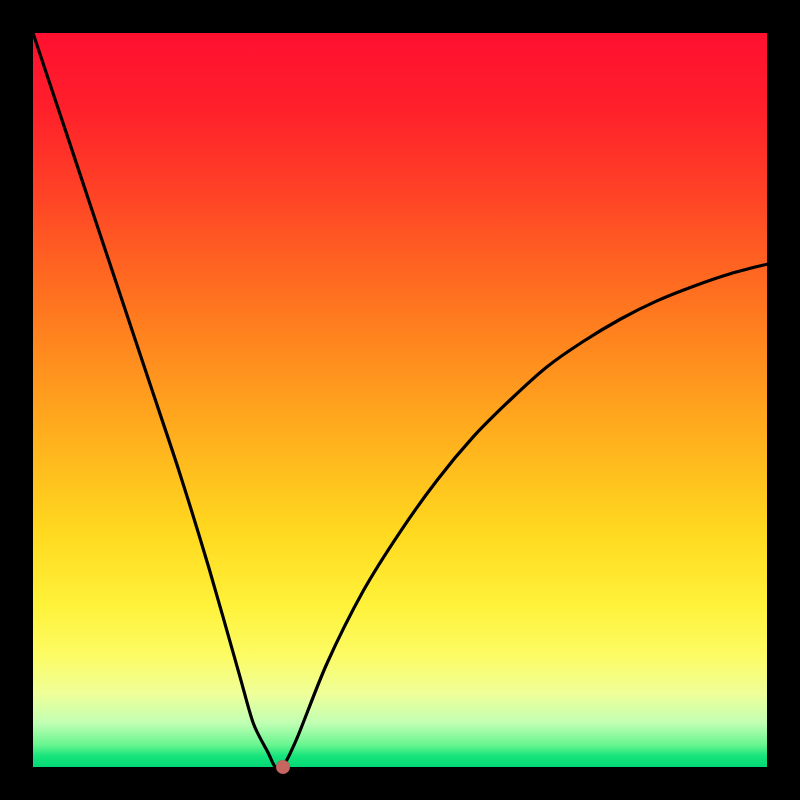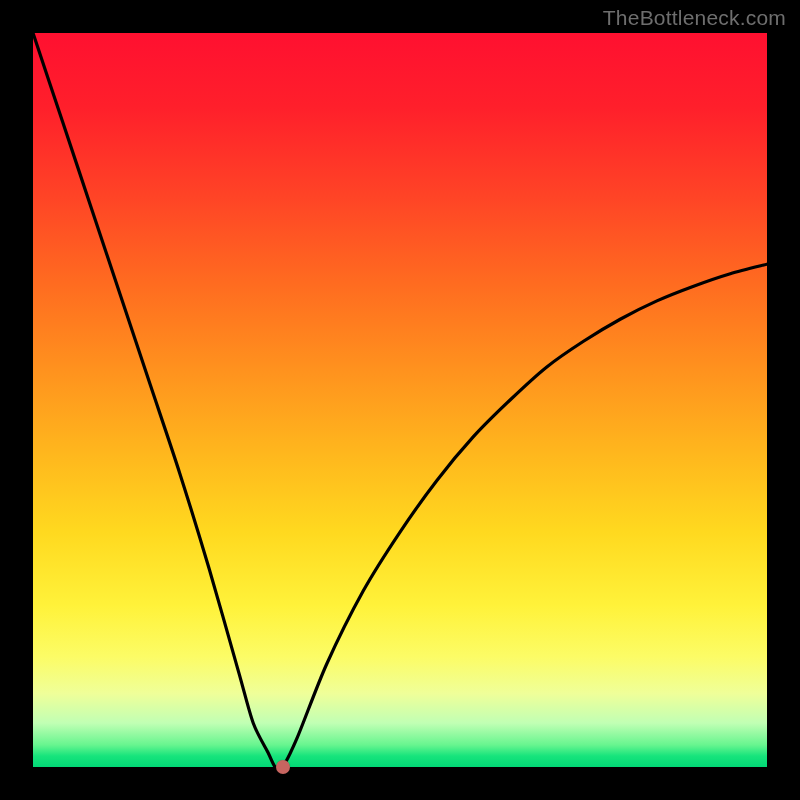--- a/index.html
+++ b/index.html
@@ -66,21 +66,20 @@
     color: #6e6e6e;
     font-size: 21px;
     font-weight: 500;
     letter-spacing: 0.2px;
   }
 </style>
 </head>
 <body>
 
 <div class="frame">
-  <div class="watermark">TheBottleneck.com</div>
 
   <div class="plot">
     <svg class="curve" viewBox="0 0 734 734" preserveAspectRatio="none">
       <path d="M 0.00 0.00 C 4.16 12.48, 21.04 63.12, 29.36 88.08 C 37.68 113.04, 50.40 151.20, 58.72 176.16 C 67.04 201.12, 79.76 239.28, 88.08 264.24 C 96.40 289.20, 109.12 327.36, 117.44 352.32 C 125.76 377.28, 138.48 414.40, 146.80 440.40 C 155.12 466.40, 167.84 507.74, 176.16 535.82 C 184.48 563.90, 199.28 616.74, 205.52 638.58 C 211.76 660.42, 216.04 678.52, 220.20 689.96 C 224.36 701.40, 231.76 713.08, 234.88 719.32 C 238.00 725.56, 240.14 731.92, 242.22 734.00 C 244.30 736.08, 246.44 738.16, 249.56 734.00 C 252.68 729.84, 258.00 719.20, 264.24 704.64 C 270.48 690.08, 284.24 652.04, 293.60 631.24 C 302.96 610.44, 319.90 576.56, 330.30 557.84 C 340.70 539.12, 356.60 514.72, 367.00 499.12 C 377.40 483.52, 393.30 461.26, 403.70 447.74 C 414.10 434.22, 430.00 415.14, 440.40 403.70 C 450.80 392.26, 466.70 376.88, 477.10 367.00 C 487.50 357.12, 503.40 342.29, 513.80 333.97 C 524.20 325.65, 540.10 315.04, 550.50 308.28 C 560.90 301.52, 576.80 291.98, 587.20 286.26 C 597.60 280.54, 613.50 272.59, 623.90 267.91 C 634.30 263.23, 650.20 257.08, 660.60 253.23 C 671.00 249.38, 686.90 243.87, 697.30 240.75 C 707.70 237.63, 728.80 232.56, 734.00 231.21" fill="none" stroke="#000000" stroke-width="3.2" stroke-linecap="round" stroke-linejoin="round"></path>
     </svg>
     <div class="dot" style="left: 249.56px; top: 734px; background: rgb(199, 101, 96);"></div>
   </div>
 </div>
 
 </body></html>

